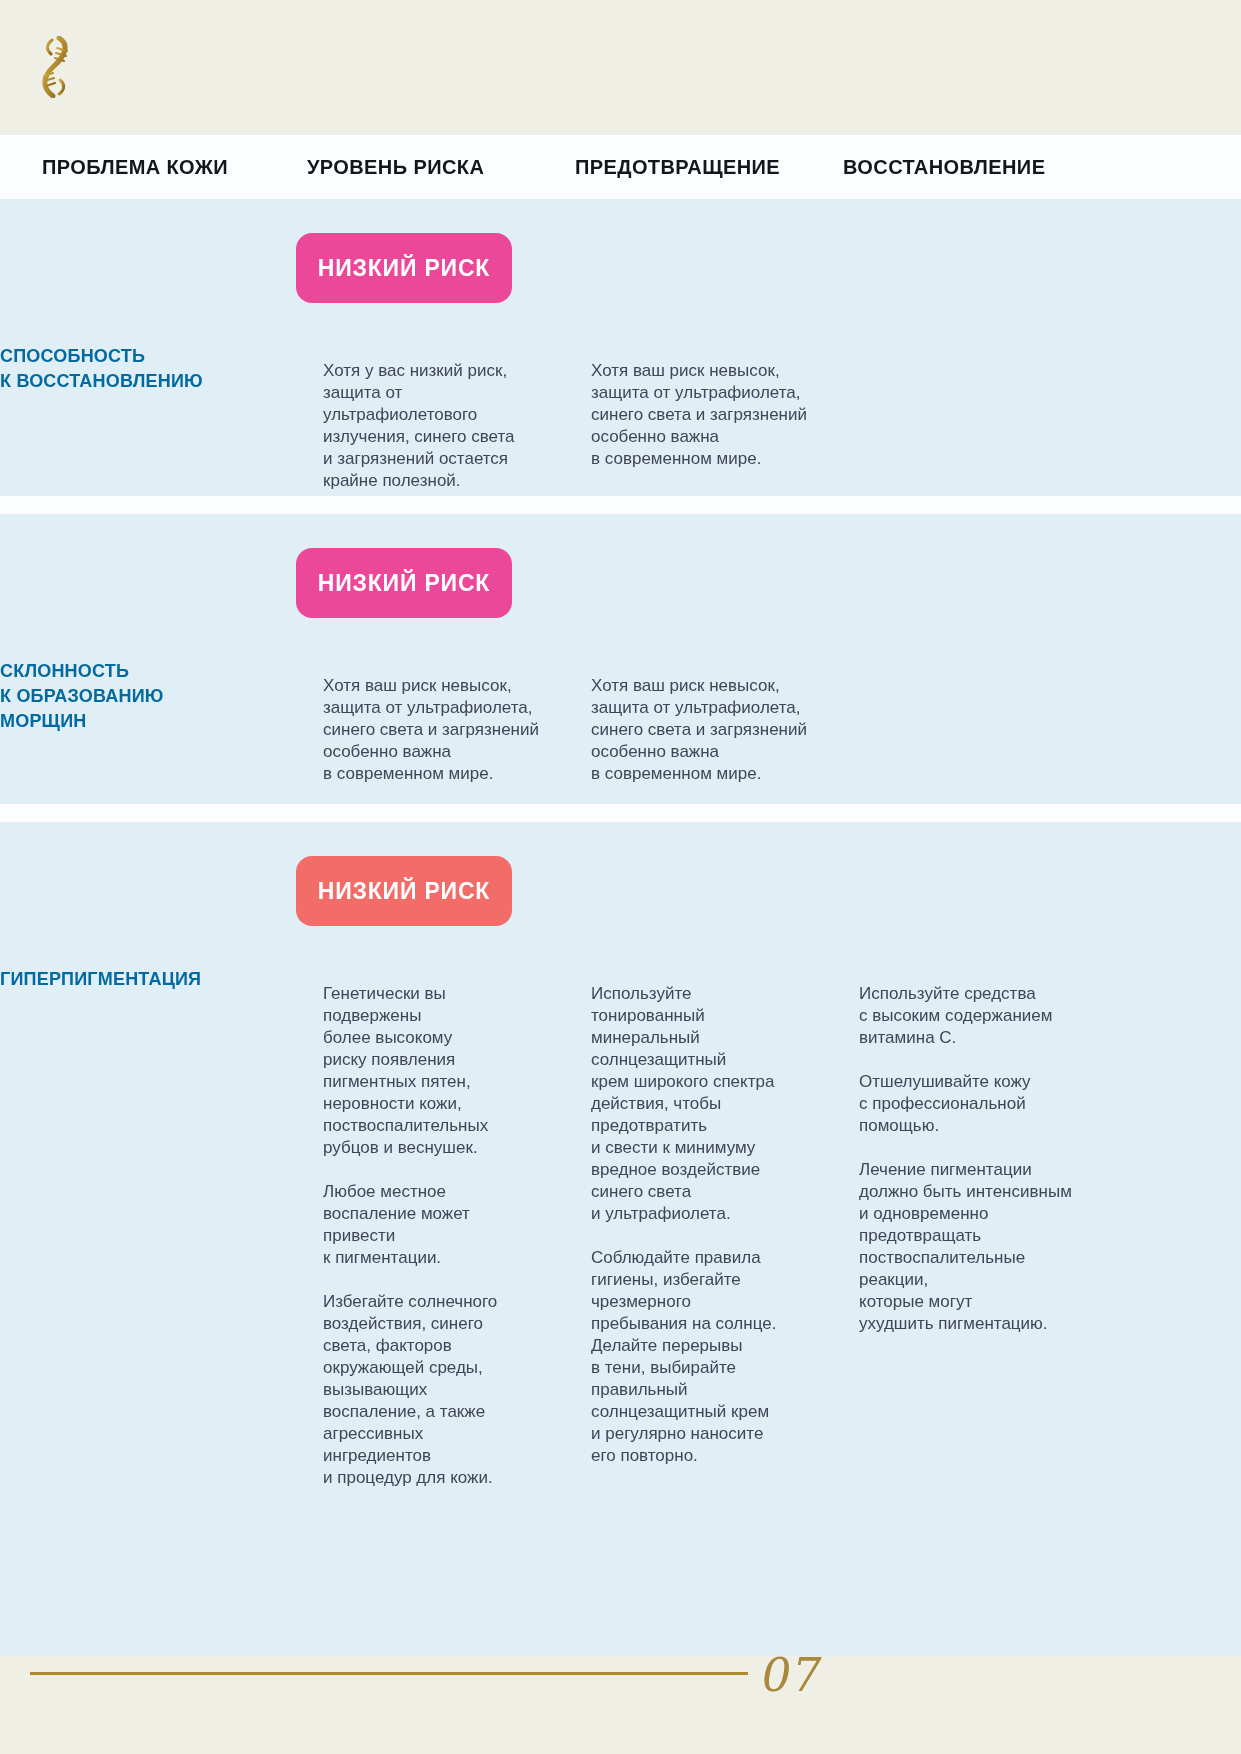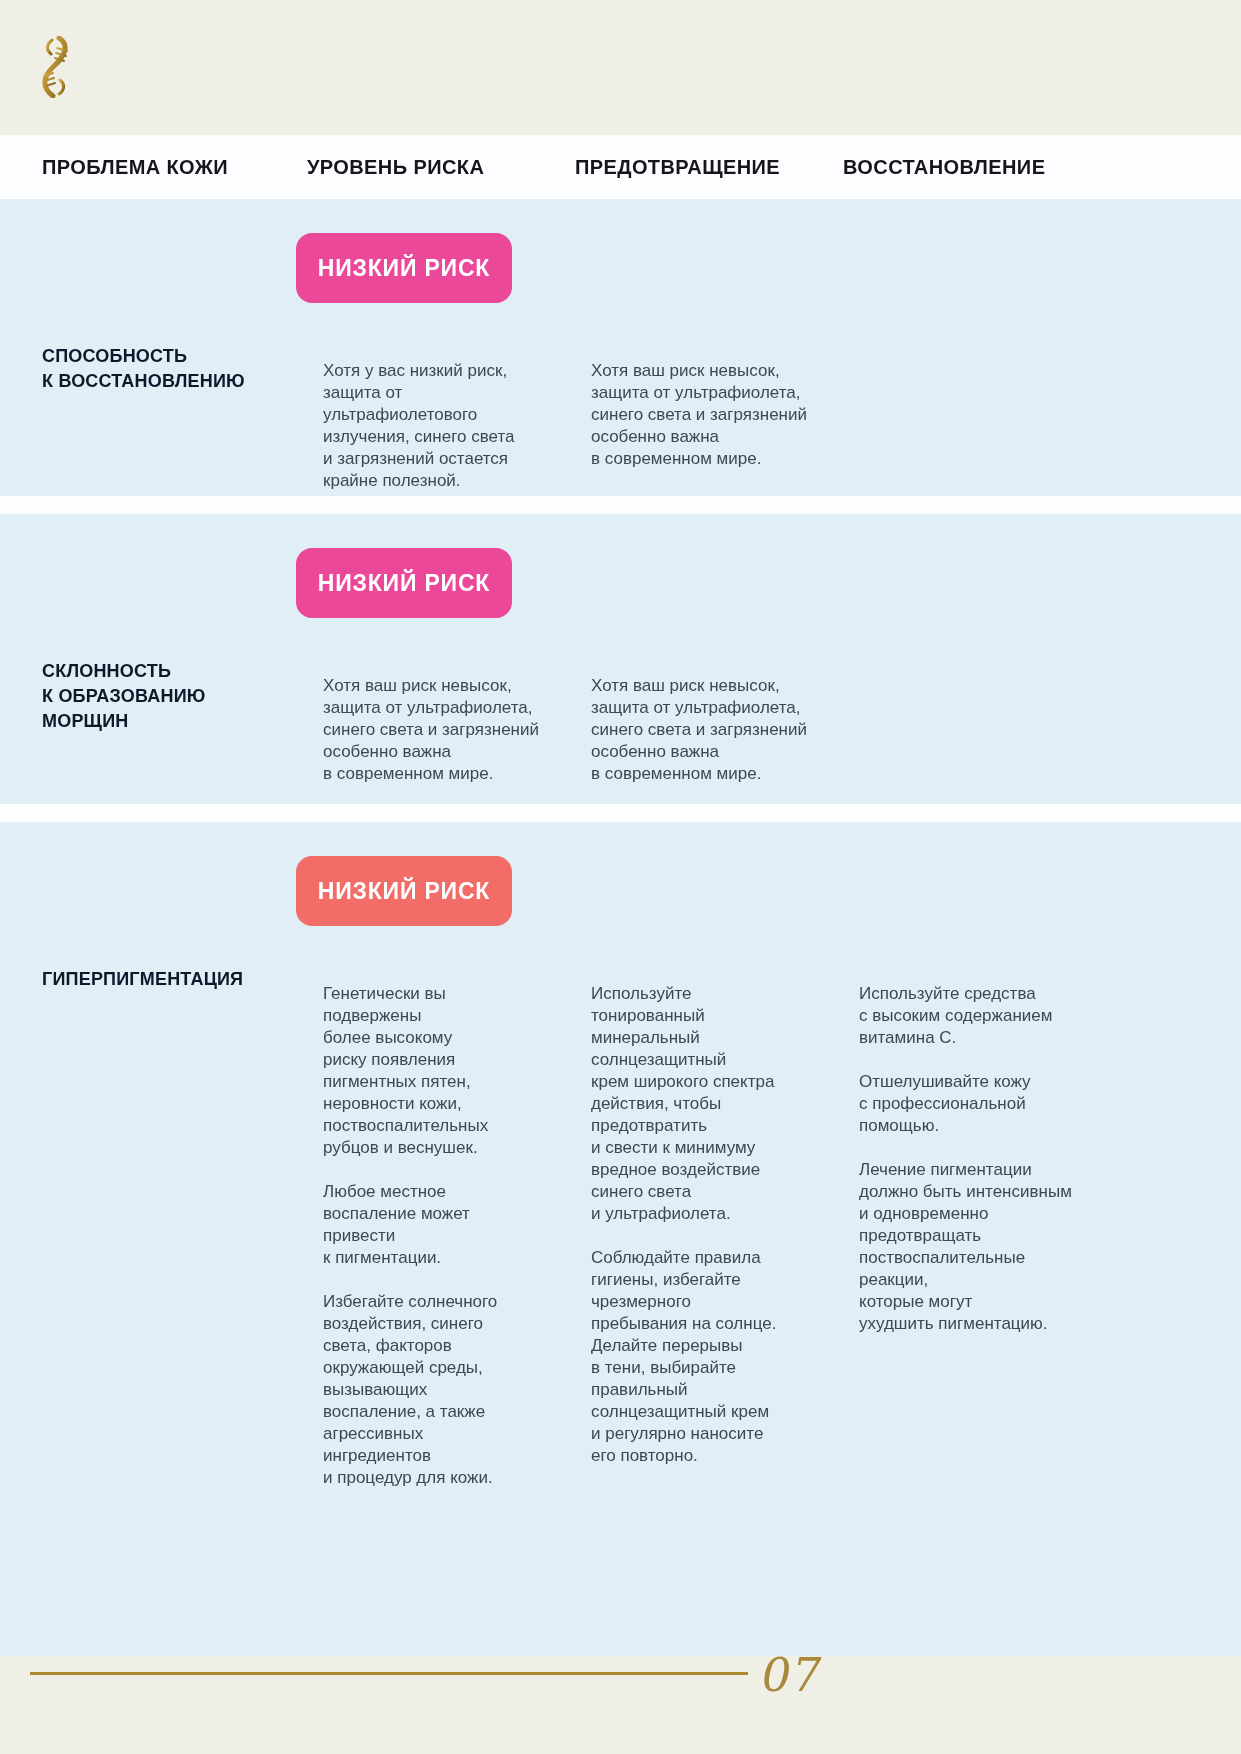--- a/index.html
+++ b/index.html
@@ -47,22 +47,22 @@
   }
   .badge-low{background:#ec4899;}
   .badge-high{background:#f26d68;}
   .card-grid{
     position:absolute;left:0;top:145px;right:0;
     display:grid;
     grid-template-columns:307px 268px 268px auto;
     align-items:start;
   }
   .prob-title{
-    margin:0;padding-left:42px;
-    font-size:18px;font-weight:800;color:#0f172a;
+    margin:0;
+    font-size:18px;font-weight:800;color:#0369a1;
     line-height:25px;letter-spacing:0.2px;
     white-space:pre-line;
   }
   .cell-text{
     margin:16px;padding-right:20px;
     font-size:17px;color:#3f4654;line-height:22px;
     white-space:pre-line;
   }
   .footer{
     position:absolute;left:0;top:1652px;width:1241px;height:102px;

